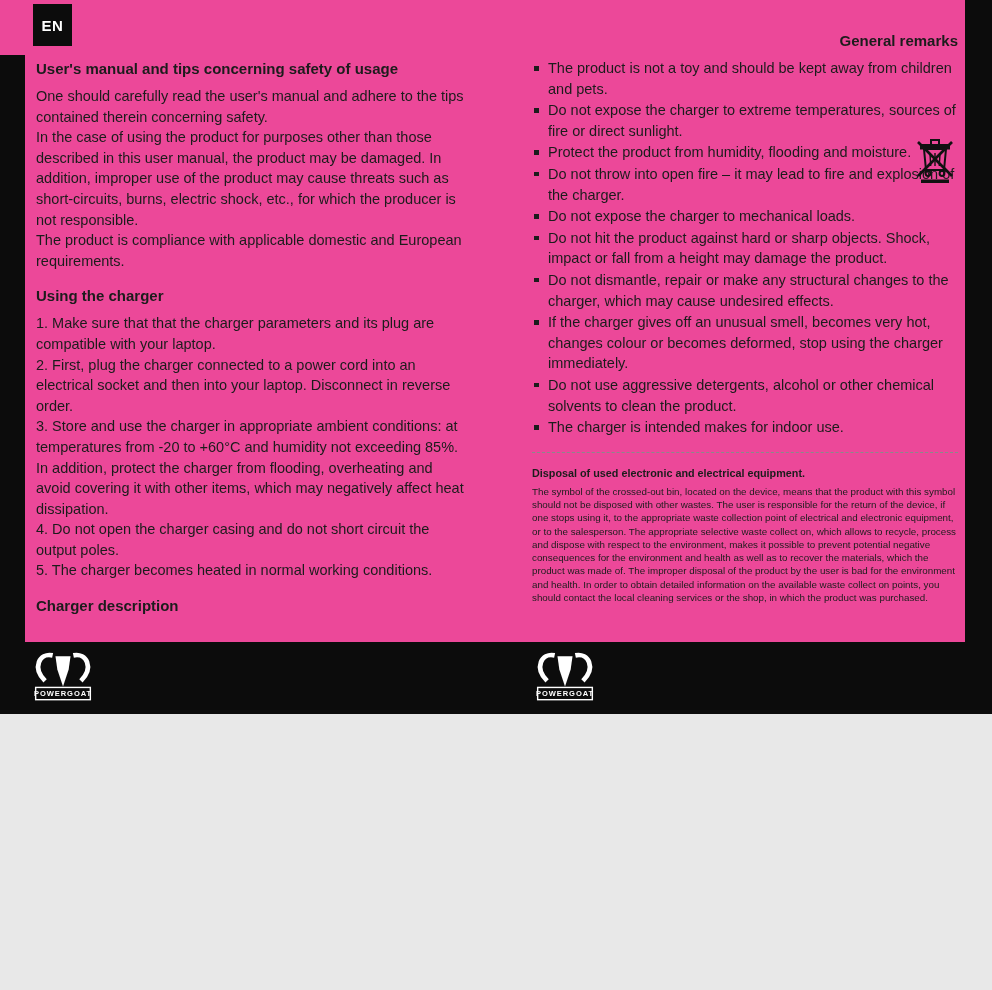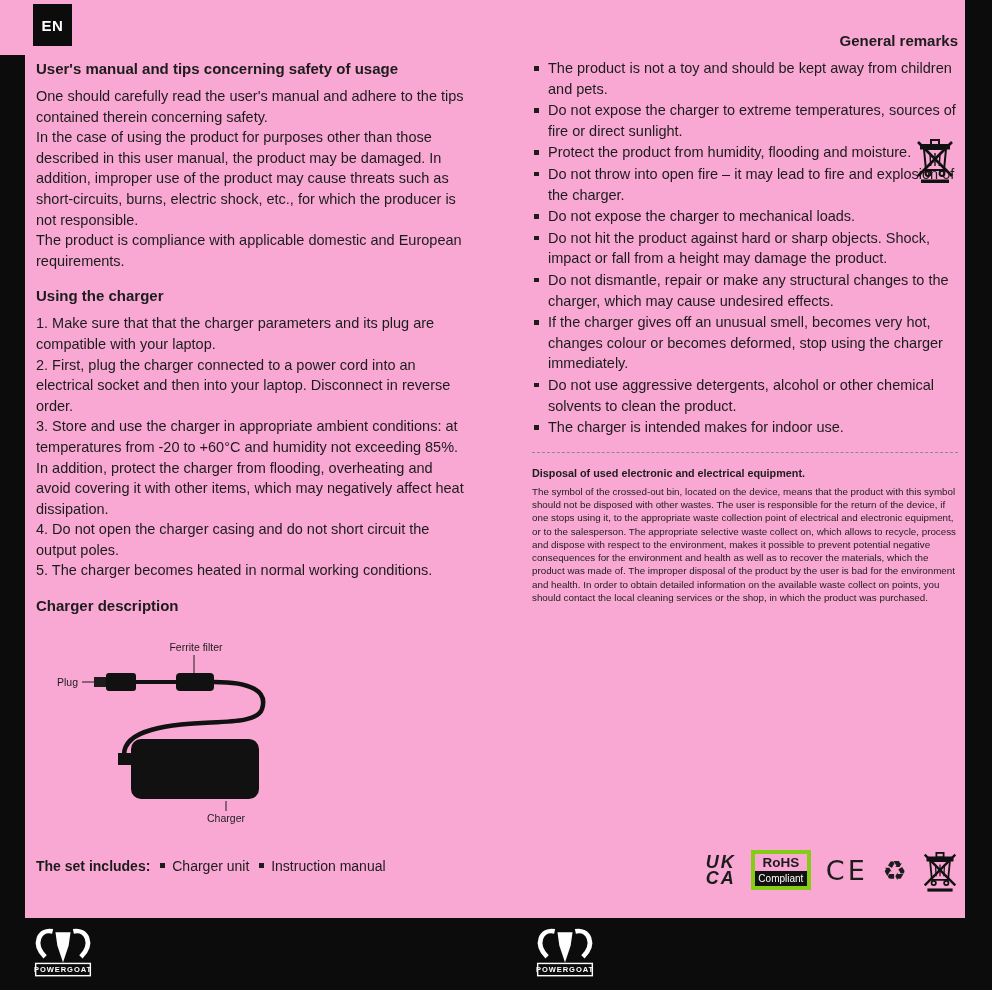--- a/index.html
+++ b/index.html
@@ -1,19 +1,19 @@
 <!DOCTYPE html>
 <html><head>
 <meta charset="utf-8">
 <style>
   * { margin:0; padding:0; box-sizing:border-box; }
   html,body { background:#e8e8e8; }
   .page {
-    position:relative; width:992px; height:990px;
-    background:#f9a8d4; overflow:hidden;
+    position:relative; width:992px; height:714px;
+    background:#ec4899; overflow:hidden;
     font-family:"Liberation Sans","DejaVu Sans",sans-serif;
     color:#1c1c1c;
   }
   .strip-left  { position:absolute; left:0; top:55px; width:25px; height:935px; background:#0c0c0c; }
   .strip-right { position:absolute; right:0; top:0; width:27px; height:990px; background:#0c0c0c; }
   .footer-bar  { position:absolute; left:0; bottom:0; width:992px; height:72px; background:#0c0c0c; }
 
   .en-badge {
     position:absolute; left:33px; top:4px; width:39px; height:42px;
     background:#0c0c0c; color:#fff; font-weight:bold; font-size:15px;

